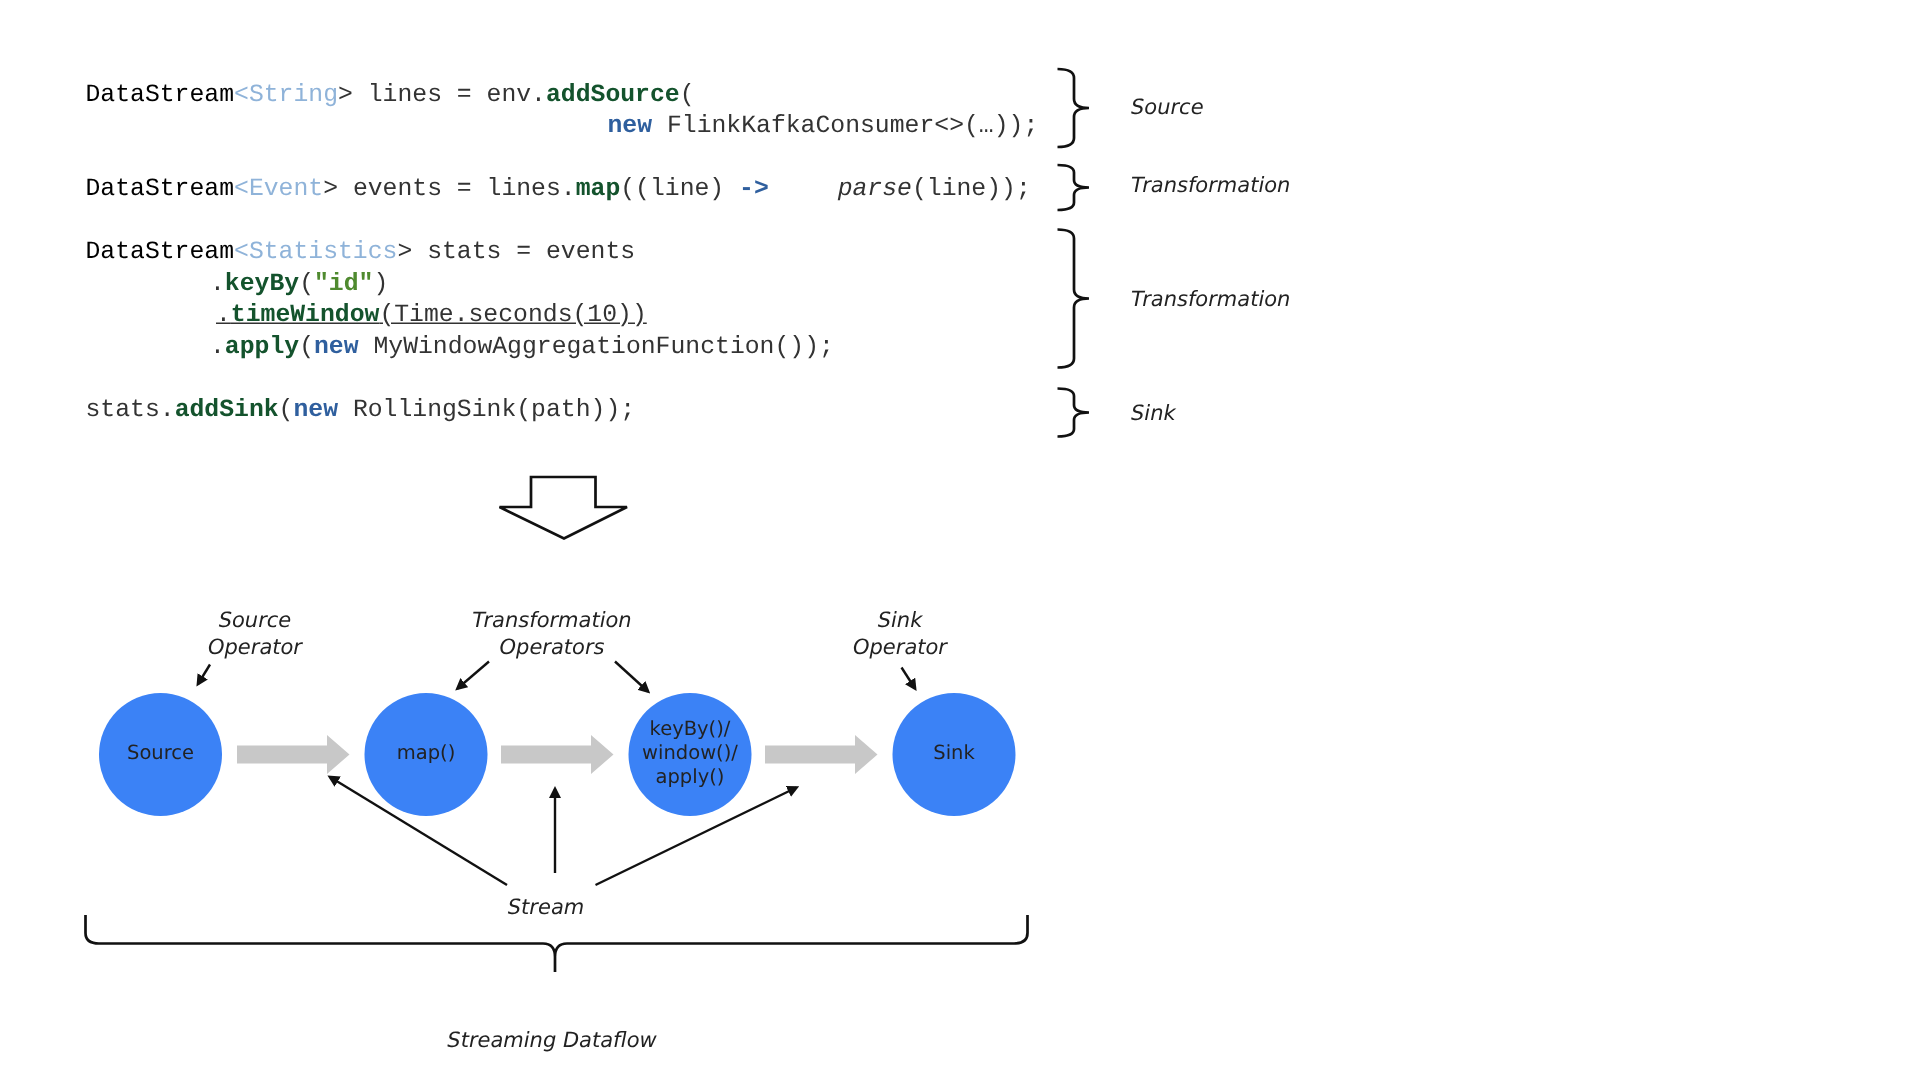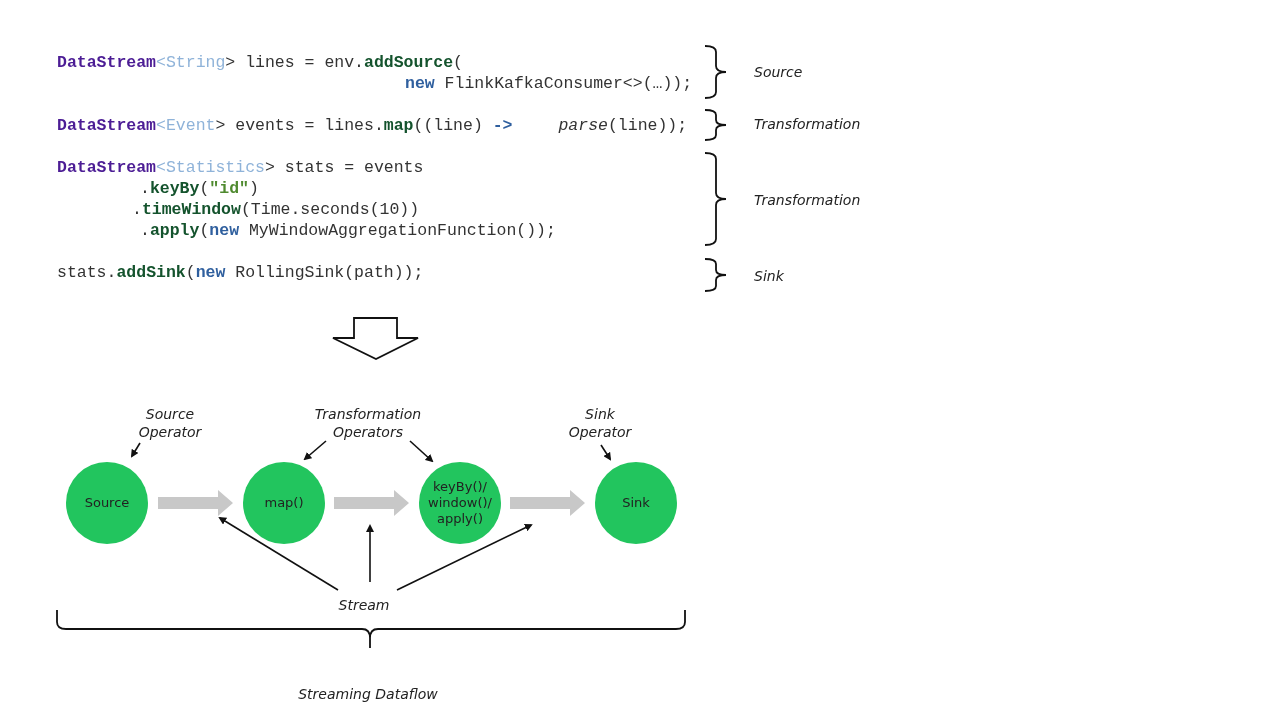--- a/index.html
+++ b/index.html
@@ -1,40 +1,40 @@
 <!DOCTYPE html>
 <html><head>
   <meta charset="utf-8">
   <style>
     html, body { margin:0; padding:0; background:#ffffff; }
     body { width:1280px; height:720px; position:relative; overflow:hidden; font-family:"DejaVu Sans", sans-serif; }
     .code { position:absolute; font-family:"Liberation Mono", monospace; font-size:16.5px; color:#333333; white-space:pre; line-height:21px; }
-    .kw-type { color:#4c1d95; font-weight:bold; }
+    .kw-type { color:#000000; font-weight:normal; }
     .kw-gen { color:#8fb3d9; }
     .kw-method { color:#14532d; font-weight:bold; }
     .kw-new { color:#2f5f9e; font-weight:bold; }
     .kw-str { color:#4f8a2f; font-weight:bold; }
     .kw-arrow { color:#2f5f9e; font-weight:bold; }
     .kw-ital { font-style:italic;margin-left:36px; }
     .label { position:absolute; font-family:"DejaVu Sans", sans-serif; font-style:italic; font-size:14px; color:#222; }
     .clabel { position:absolute; font-family:"DejaVu Sans", sans-serif; font-style:italic; font-size:14px; color:#222; text-align:center; line-height:18px; }
-    .node { position:absolute; width:82px; height:82px; border-radius:50%; background:#22c55e; display:flex; align-items:center; justify-content:center; text-align:center; font-family:"DejaVu Sans", sans-serif; font-size:13px; color:#222; line-height:16px; }
+    .node { position:absolute; width:82px; height:82px; border-radius:50%; background:#3b82f6; display:flex; align-items:center; justify-content:center; text-align:center; font-family:"DejaVu Sans", sans-serif; font-size:13px; color:#222; line-height:16px; }
     svg.overlay { position:absolute; left:0; top:0; }
   </style>
 </head>
 <body>
 
 <div class="code" style="left:57px; top:52px;"><span class="kw-type">DataStream</span><span class="kw-gen">&lt;</span><span class="kw-gen">String</span><span>&gt; lines = env.</span><span class="kw-method">addSource</span><span>(</span></div>
 <div class="code" style="left:385px; top:73px;margin-left:20px;"><span class="kw-new">new</span><span> FlinkKafkaConsumer&lt;&gt;(…));</span></div>
 
 <div class="code" style="left:57px; top:115px;"><span class="kw-type">DataStream</span><span class="kw-gen">&lt;</span><span class="kw-gen">Event</span><span>&gt; events = lines.</span><span class="kw-method">map</span><span>((line) </span><span class="kw-arrow">-&gt;</span><span> </span><span class="kw-ital">parse</span><span>(line));</span></div>
 
 <div class="code" style="left:57px; top:157px;"><span class="kw-type">DataStream</span><span class="kw-gen">&lt;</span><span class="kw-gen">Statistics</span><span>&gt; stats = events</span></div>
 <div class="code" style="left:140px; top:178px;"><span>.</span><span class="kw-method">keyBy</span><span>(</span><span class="kw-str">"id"</span><span>)</span></div>
-<div class="code" style="left:132px; top:199px;"><span>.</span><span class="kw-method">timeWindow</span><span>(Time.seconds(10))</span></div>
+<div class="code" style="left:144px; top:199px;text-decoration:underline;"><span>.</span><span class="kw-method">timeWindow</span><span>(Time.seconds(10))</span></div>
 <div class="code" style="left:140px; top:220px;"><span>.</span><span class="kw-method">apply</span><span>(</span><span class="kw-new">new</span><span> MyWindowAggregationFunction());</span></div>
 
 <div class="code" style="left:57px; top:262px;"><span>stats.</span><span class="kw-method">addSink</span><span>(</span><span class="kw-new">new</span><span> RollingSink(path));</span></div>
 
 <div class="label" style="left:754px; top:64px;">Source</div>
 <div class="label" style="left:754px; top:116px;">Transformation</div>
 <div class="label" style="left:754px; top:192px;">Transformation</div>
 <div class="label" style="left:754px; top:268px;">Sink</div>
 
 <svg class="overlay" width="1280" height="720" viewBox="0 0 1280 720">

